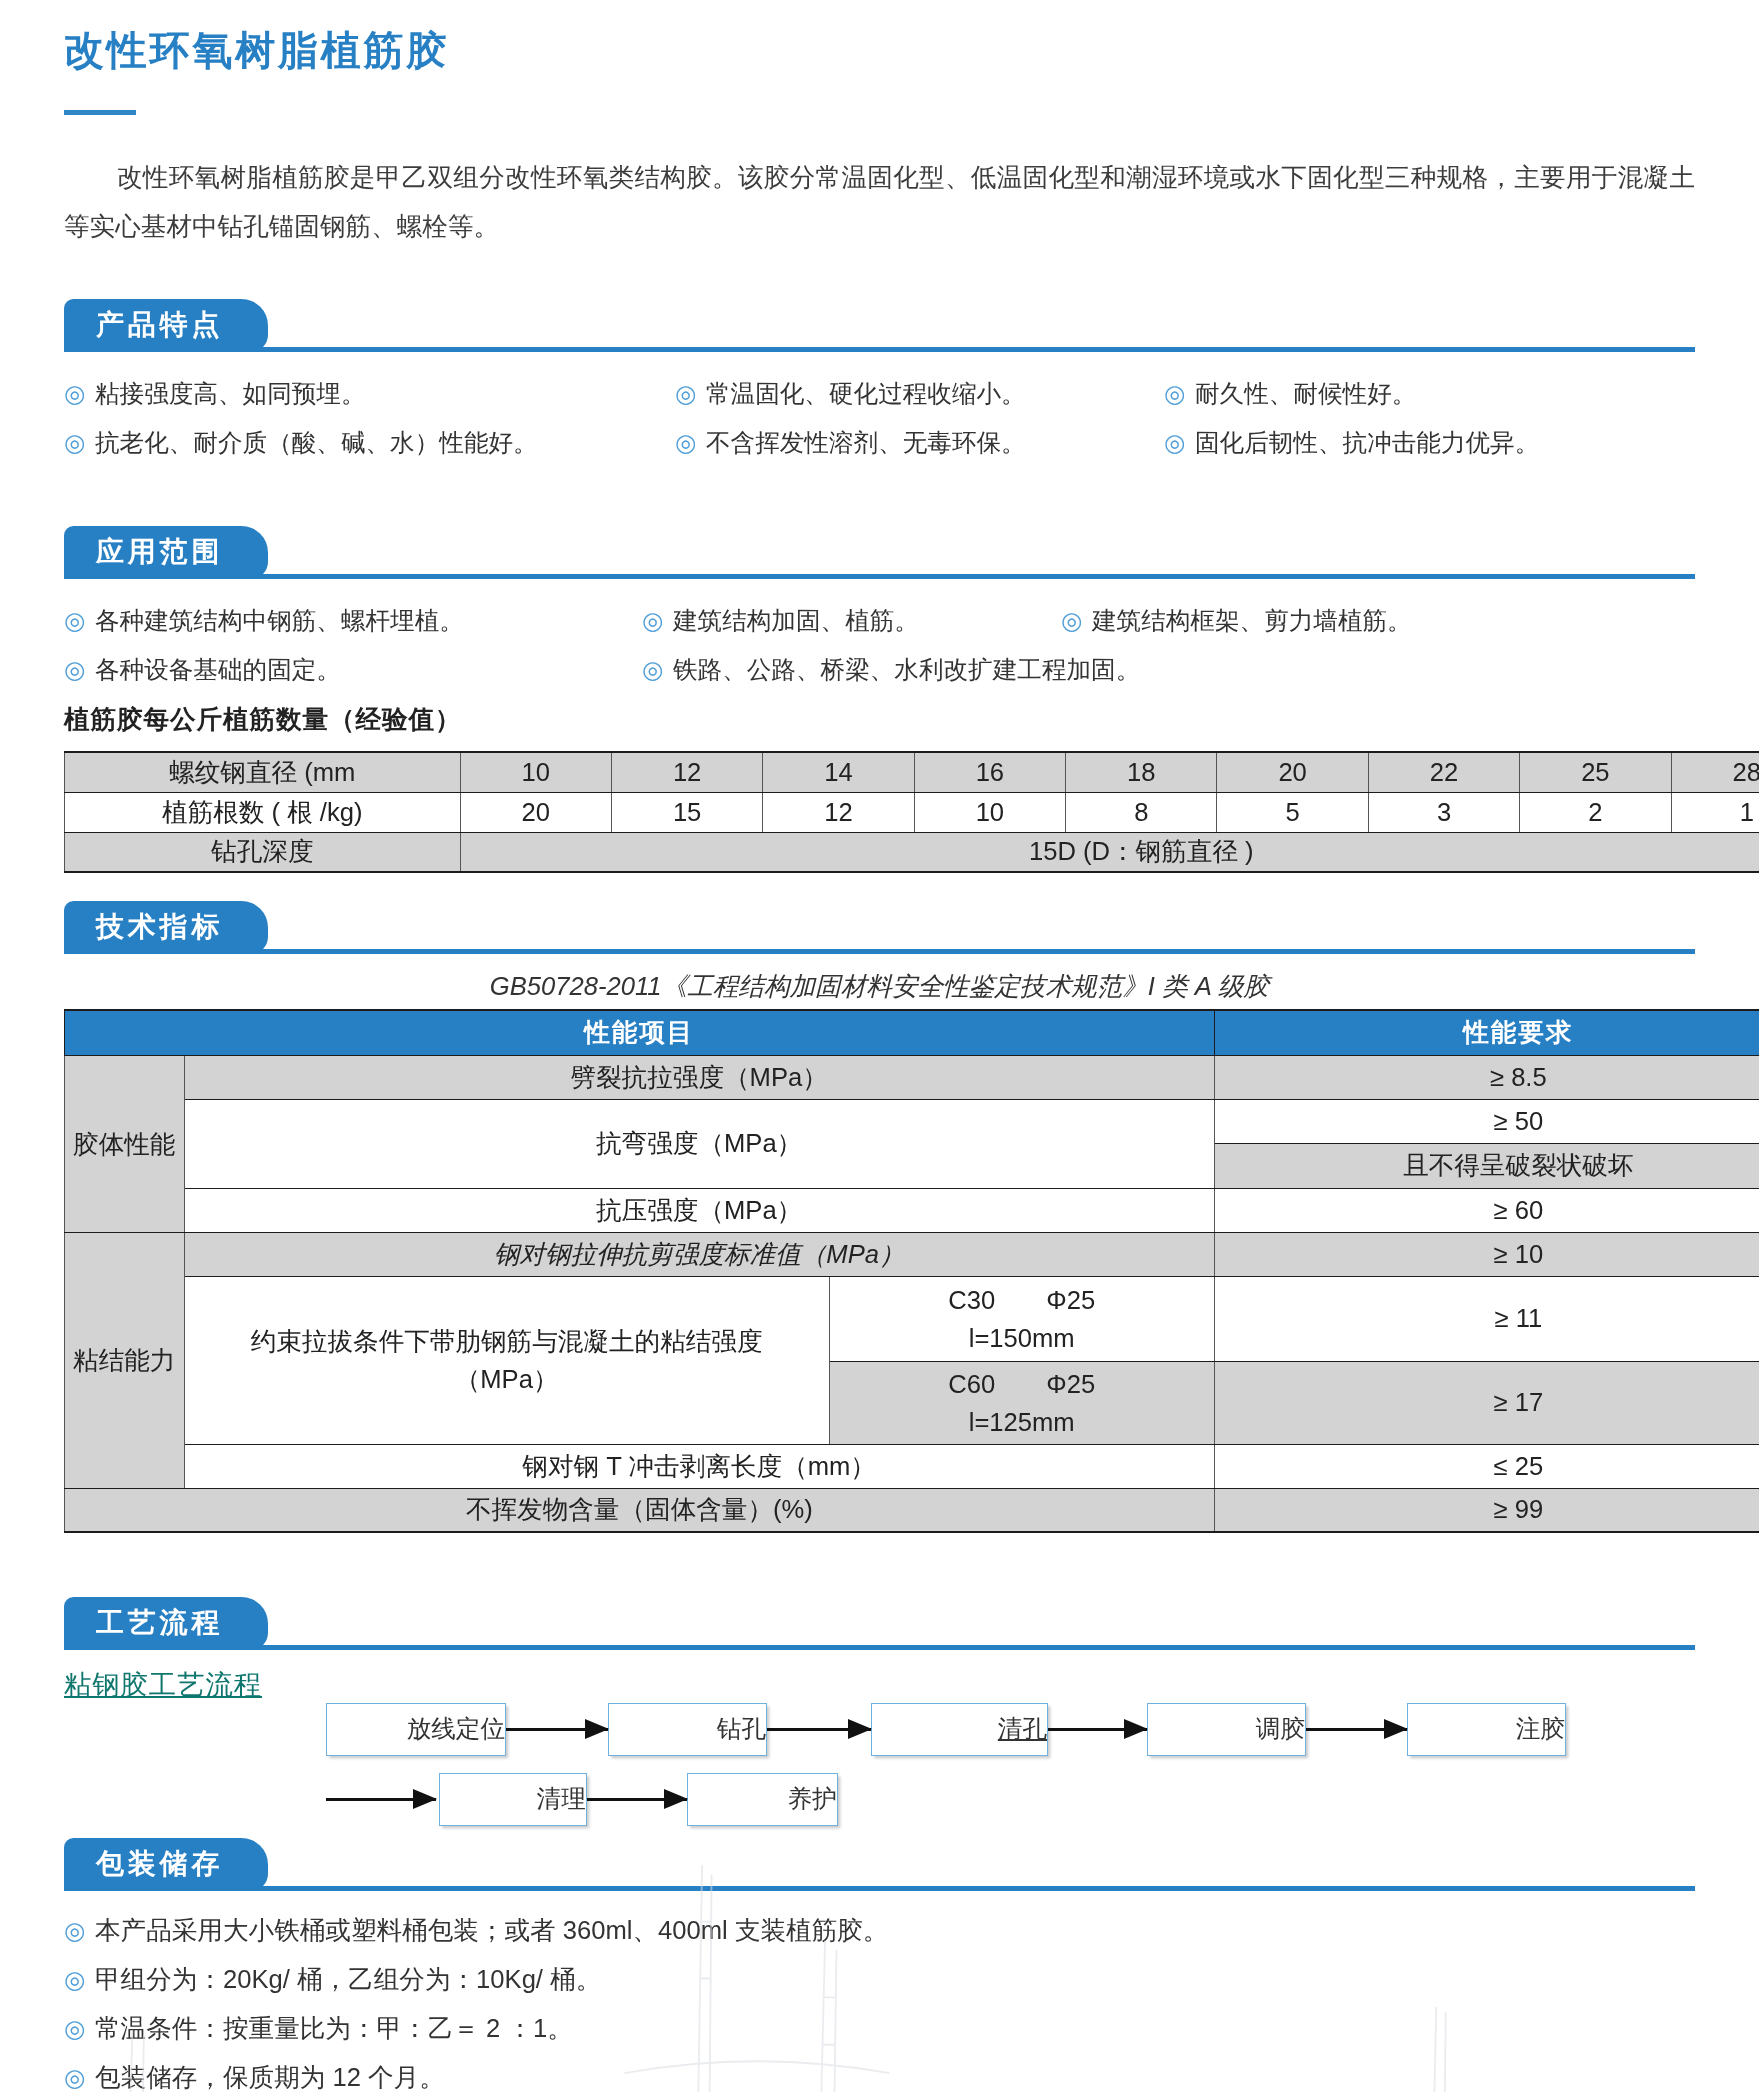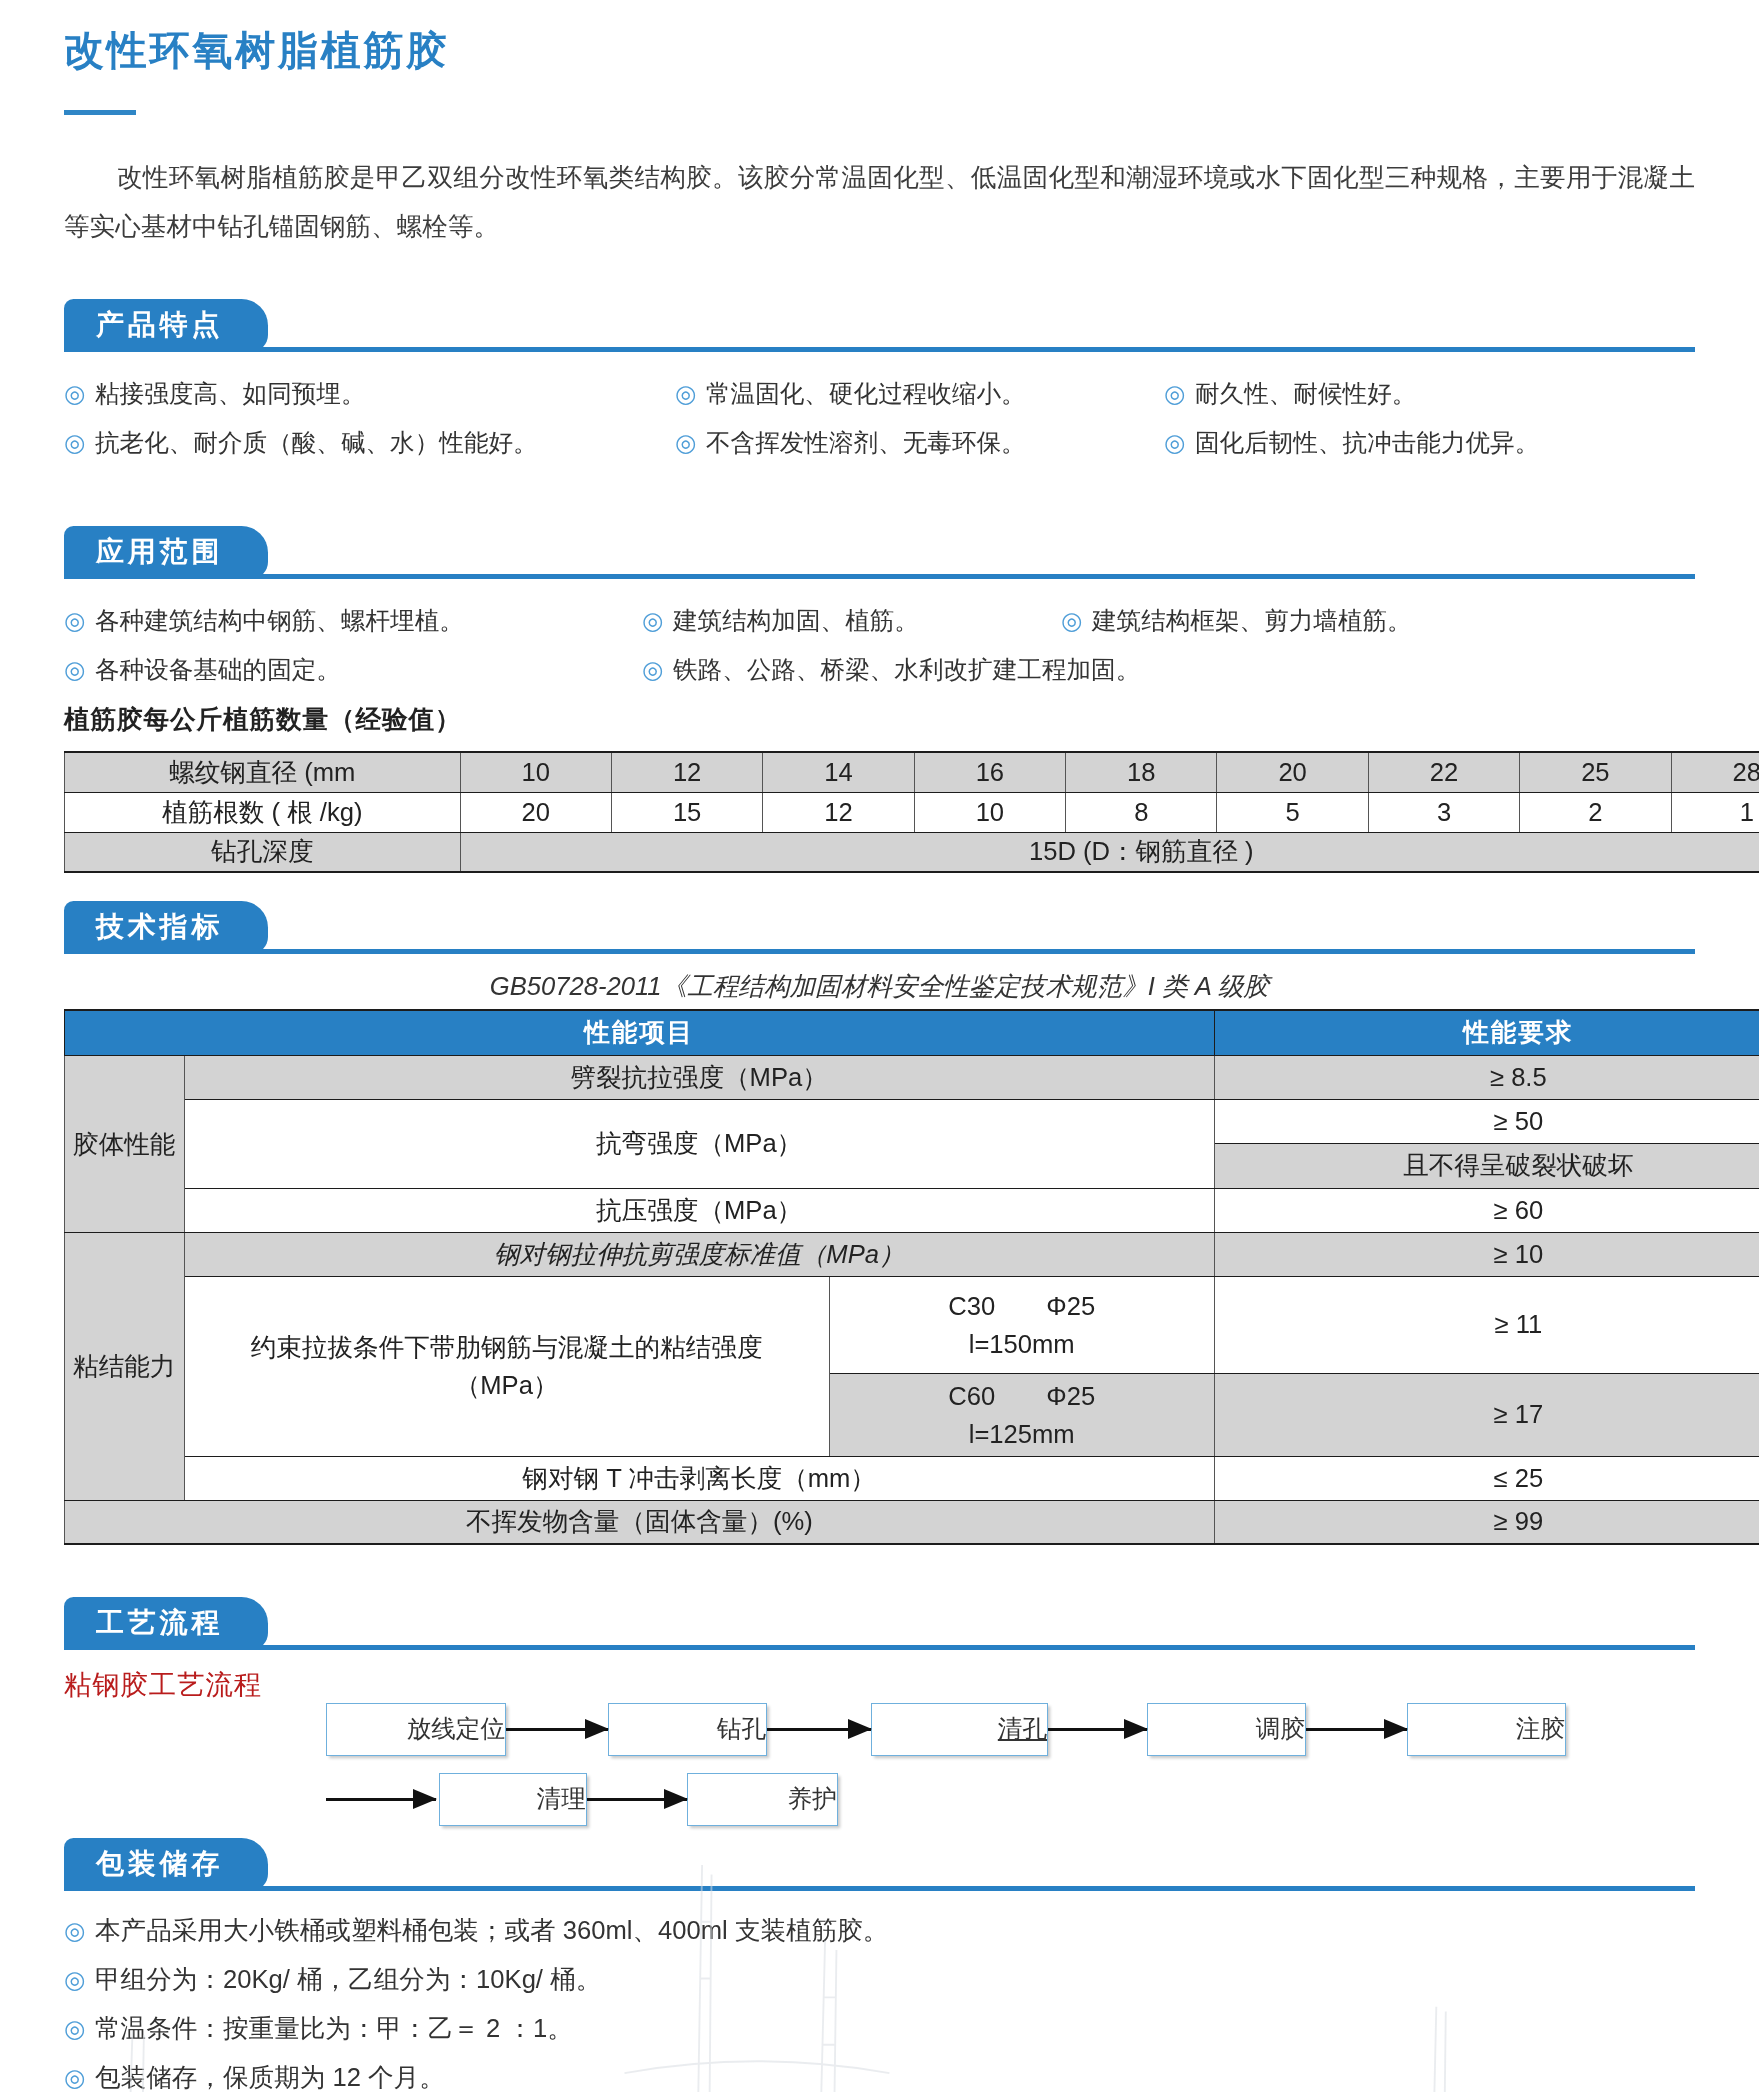--- a/index.html
+++ b/index.html
@@ -46,21 +46,21 @@
   
   .tech-standard { text-align:center; font-size:25.6px; color:#333; }
   .tech-table { border-top:2.8px solid #1c1c1c; border-bottom:2.8px solid #1c1c1c; }
   .tech-table td { border-top:1.9px solid #1c1c1c; border-bottom:1.9px solid #1c1c1c; }
   .tech-table .th-blue { background:#2880c4; color:#fff; font-weight:700; font-size:25.6px;
                          height:45px; letter-spacing:1.9px; border-left:0.9px solid #1c1c1c; border-right:0.9px solid #1c1c1c; }
   .tech-table .group-cell { width:6.8%; line-height:42px; font-size:25.6px; }
   .cell-sub { line-height:38px; }
 
   
-  .process-subtitle { font-size:27.4px; color:#b91c1c; letter-spacing:0.9px; }
+  .process-subtitle { font-size:27.4px; color:#0f766e; letter-spacing:0.9px;text-decoration:underline; }
   .flow-row { display:flex; align-items:center; }
   .flow-box { height:53px; line-height:49px; text-align:right; font-size:24.6px; color:#333;
               background:#fff; border:1.9px solid #6fb0dd; box-shadow:2.8px 2.8px 2.8px #c9c9c9; flex:none; }
   .flow-arrow { position:relative; height:3.8px; background:#111; flex:none; }
   .flow-arrow::after { content:""; position:absolute; right:-0.9px; top:-8.5px; width:0; height:0;
                        border-left:24.6px solid #111; border-top:10.4px solid transparent; border-bottom:10.4px solid transparent; }
 
   
   .watermark { position:absolute; left:0; bottom:0; width:100%; height:246px; pointer-events:none; opacity:0.55; }
 </style>
@@ -182,21 +182,21 @@
     <tr>
       <td class="gray group-cell" rowspan="4">粘结能力</td>
       <td class="gray" colspan="2" style="height:44px;font-style:italic;">钢对钢拉伸抗剪强度标准值（MPa）</td>
       <td class="gray">≥ 10</td>
     </tr>
     <tr>
       <td class="white" rowspan="2">
         <div class="cell-sub">约束拉拔条件下带肋钢筋与混凝土的粘结强度</div>
         <div class="cell-sub">（MPa）</div>
       </td>
-      <td class="white" style="height:97px;margin-left:8px;">
+      <td class="white" style="height:85px;margin-left:8px;">
         <div class="cell-sub">C30　　Φ25</div>
         <div class="cell-sub">l=150mm</div>
       </td>
       <td class="white">≥ 11</td>
     </tr>
     <tr>
       <td class="gray" style="height:83px;">
         <div class="cell-sub">C60　　Φ25</div>
         <div class="cell-sub">l=125mm</div>
       </td>

